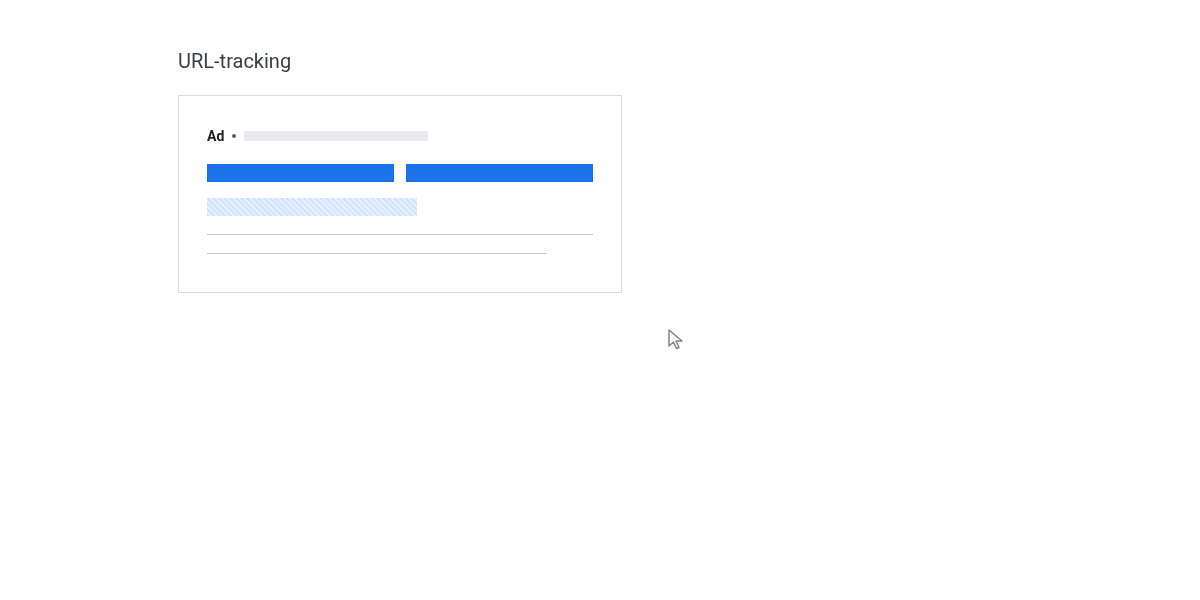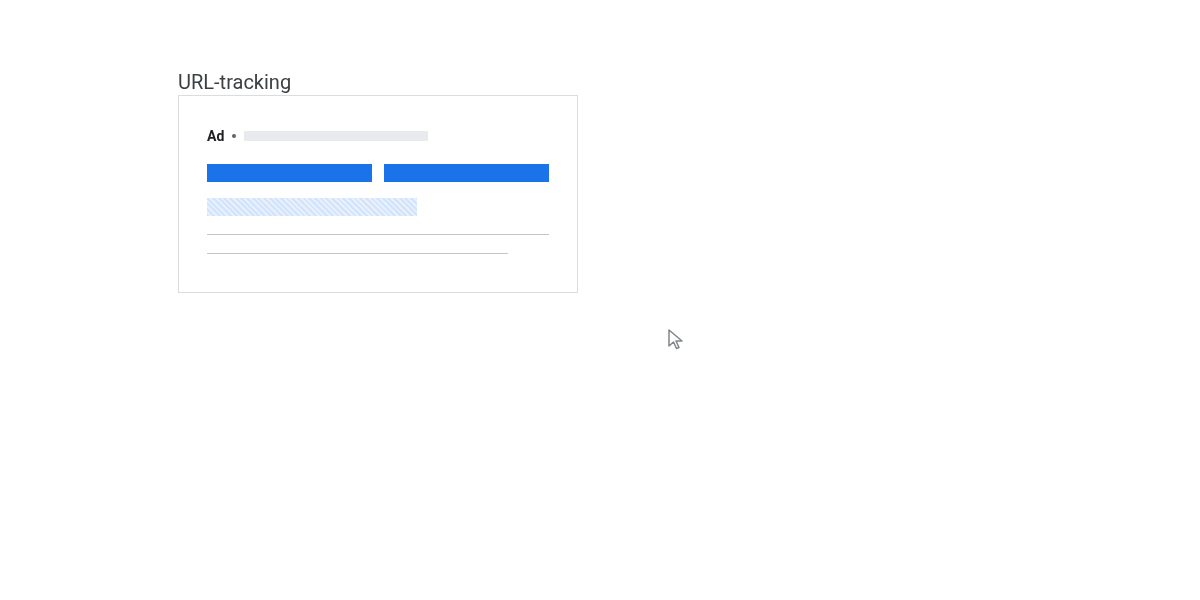--- a/index.html
+++ b/index.html
@@ -6,30 +6,30 @@
     body {
       width: 1200px;
       height: 600px;
       background: #fff;
       font-family: 'Google Sans', Roboto, Arial, sans-serif;
       position: relative;
     }
     .title {
       position: absolute;
       left: 178px;
-      top: 70px;
+      top: 49px;
       font-size: 20px;
       font-weight: 400;
       color: #3c4043;
     }
     .ad-card {
       position: absolute;
       left: 178px;
       top: 95px;
-      width: 400px;
+      width: 444px;
       height: 198px;
       border: 1px solid #dadce0;
       background: #fff;
       padding: 32px 28px 26px 28px;
     }
     .ad-row1 {
       display: flex;
       align-items: center;
       gap: 8px;
       margin-bottom: 20px;

